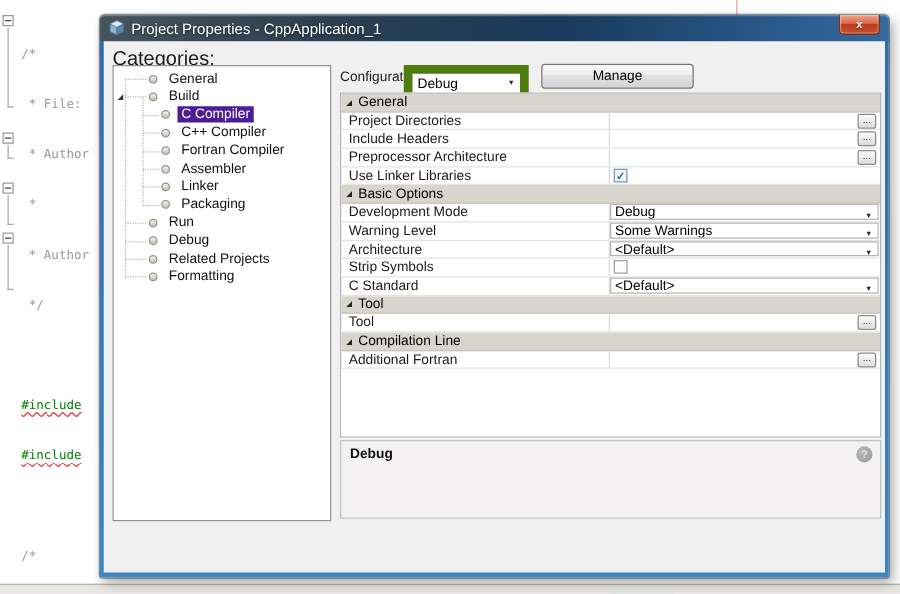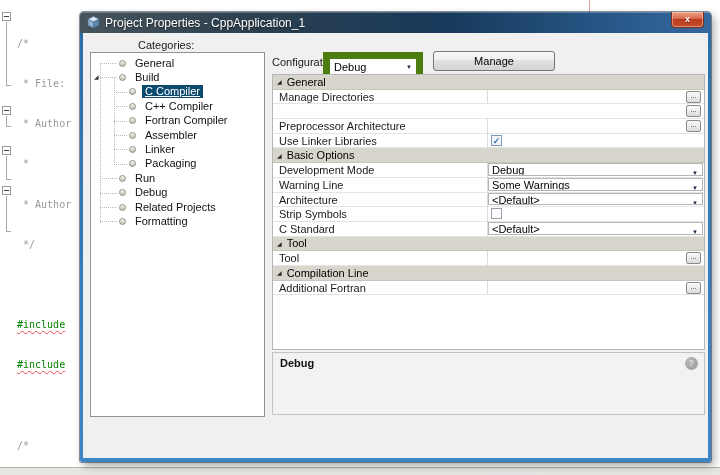--- a/index.html
+++ b/index.html
@@ -31,33 +31,33 @@
   .title-text { position:absolute; left:25px; top:4px; font-size:12px; color:#fff;
                 text-shadow:0 1px 2px rgba(0,0,0,.6); white-space:nowrap; }
   .close-btn { position:absolute; right:7px; top:0; width:33px; height:16px; border:1px solid #7e3022; border-top:none;
                border-radius:0 0 4px 4px; background:linear-gradient(#efa188 0%,#d8694a 45%,#bc3c20 50%,#c44f2c 100%);
                box-shadow:inset 0 0 0 1px rgba(255,220,200,.45); color:#fff; font-size:9px; font-weight:bold;
                text-align:center; line-height:15px; cursor:pointer; text-shadow:0 1px 1px rgba(0,0,0,.5); }
 
   .client { position:absolute; left:3px; right:3px; top:21px; bottom:4px; background:#f0f0f0; }
 
   
-  .cat-label { position:absolute; left:7px; top:6px; font-size:11px; color:#1a1a1a;margin-left:48px; }
+  .cat-label { position:absolute; left:7px; top:6px; font-size:16px; color:#1a1a1a; }
   .tree { position:absolute; left:7px; top:19px; width:175px; height:365px; background:#fff;
           border:1px solid #8f9297; padding-top:3px; overflow:hidden; }
   .vline-a { position:absolute; left:9px; top:10px; height:160px; border-left:1px dotted #b9b9b9; }
   .vline-b { position:absolute; left:23px; top:25px; height:87px; border-left:1px dotted #b9b9b9; }
   .titem { height:14.4px; display:flex; align-items:center; position:relative; font-size:11px; color:#111; cursor:default; }
   .titem::before { content:""; position:absolute; top:7px; border-top:1px dotted #b9b9b9; }
   .lv1 { padding-left:28px; } .lv1::before { left:9px; width:17px; }
   .lv2 { padding-left:38px; } .lv2::before { left:23px; width:13px; }
   .node-dot { width:7px; height:7px; border-radius:50%; border:1px solid #8f8f85;
               background:linear-gradient(#f6f5ee,#c2c1b4); flex:0 0 auto; }
   .tlabel { margin-left:6px; padding:0 3px; line-height:13px; white-space:nowrap; }
-  .sel .tlabel { background:#0c4a6e; color:#fff;text-decoration:underline; }
+  .sel .tlabel { background:#4c1d95; color:#fff; }
   .expand-tri { position:absolute; left:3px; top:3px; font-size:6px; color:#333; }
 
   
   .cfg-label { position:absolute; left:189px; top:23px; font-size:11px; color:#1a1a1a; }
   .cfg-combo { position:absolute; left:240px; top:19px; width:100px; height:30px; background:#fff;
                border:7px solid #4d7c0f; font-size:11px; padding:2px 16px 0 4px; cursor:pointer; }
   .cfg-combo .arr { position:absolute; right:4px; top:5px; font-size:6px; color:#1c2c46; }
   .wbtn { border:1px solid #757575; border-radius:3px; font-size:11px; color:#000; text-align:center; cursor:pointer;
           background:linear-gradient(#f7f7f7 0%,#efefef 45%,#e2e2e2 46%,#d3d3d3 100%); }
   .manage-btn { position:absolute; left:350px; top:18px; width:122px; height:20px; line-height:18px; }
@@ -208,24 +208,25 @@
       <span class="arr">▼</span>
     </div>
     <div class="wbtn manage-btn">Manage Configurations...</div>
 
     <div class="sheet">
       <div class="psec">
           <span class="tri">◢</span>
           <span>General</span>
         </div>
       <div class="prow">
-        <div class="lbl">Manage Directories</div>
-        <div class="val"><span></span><span class="browse-btn">...</span></div>
-      </div>
-      <div class="prow">
+        <div class="lbl">Project Directories</div>
+        <div class="val"><span></span><span class="browse-btn">...</span></div>
+      </div>
+      <div class="prow">
+        <div class="lbl">Include Headers</div>
         <div class="val"><span></span><span class="browse-btn">...</span></div>
       </div>
       <div class="prow">
         <div class="lbl">Preprocessor Architecture</div>
         <div class="val"><span></span><span class="browse-btn">...</span></div>
       </div>
       <div class="prow">
         <div class="lbl">Use Linker Libraries</div>
         <div class="val">
             <span class="cbx checked">✓</span>
@@ -235,21 +236,21 @@
           <span class="tri">◢</span>
           <span>Basic Options</span>
         </div>
       <div class="prow">
         <div class="lbl">Development Mode</div>
         <div class="val">
             <span class="cellcombo"><span>Debug</span><span class="arr">▼</span></span>
           </div>
       </div>
       <div class="prow">
-        <div class="lbl">Warning Line</div>
+        <div class="lbl">Warning Level</div>
         <div class="val">
             <span class="cellcombo"><span>Some Warnings</span><span class="arr">▼</span></span>
           </div>
       </div>
       <div class="prow">
         <div class="lbl">Architecture</div>
         <div class="val">
             <span class="cellcombo"><span>&lt;Default&gt;</span><span class="arr">▼</span></span>
           </div>
       </div>

